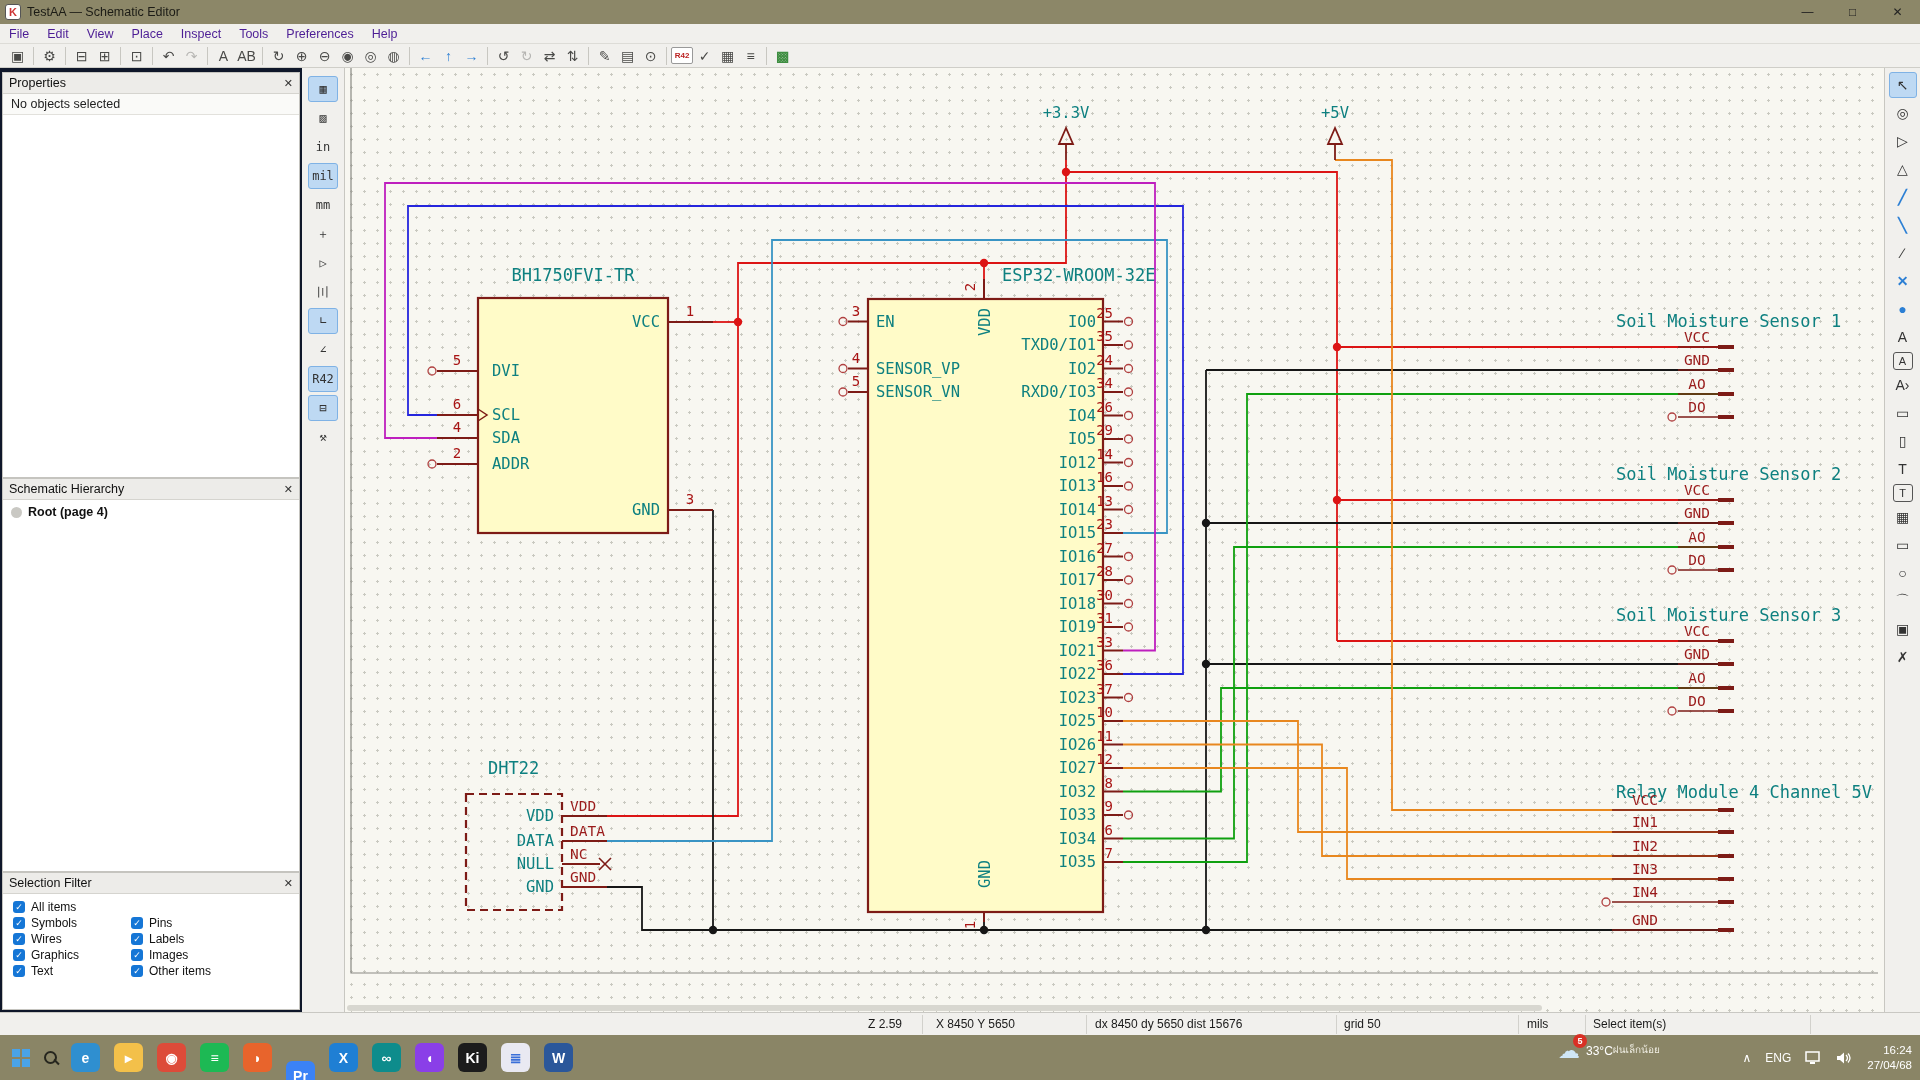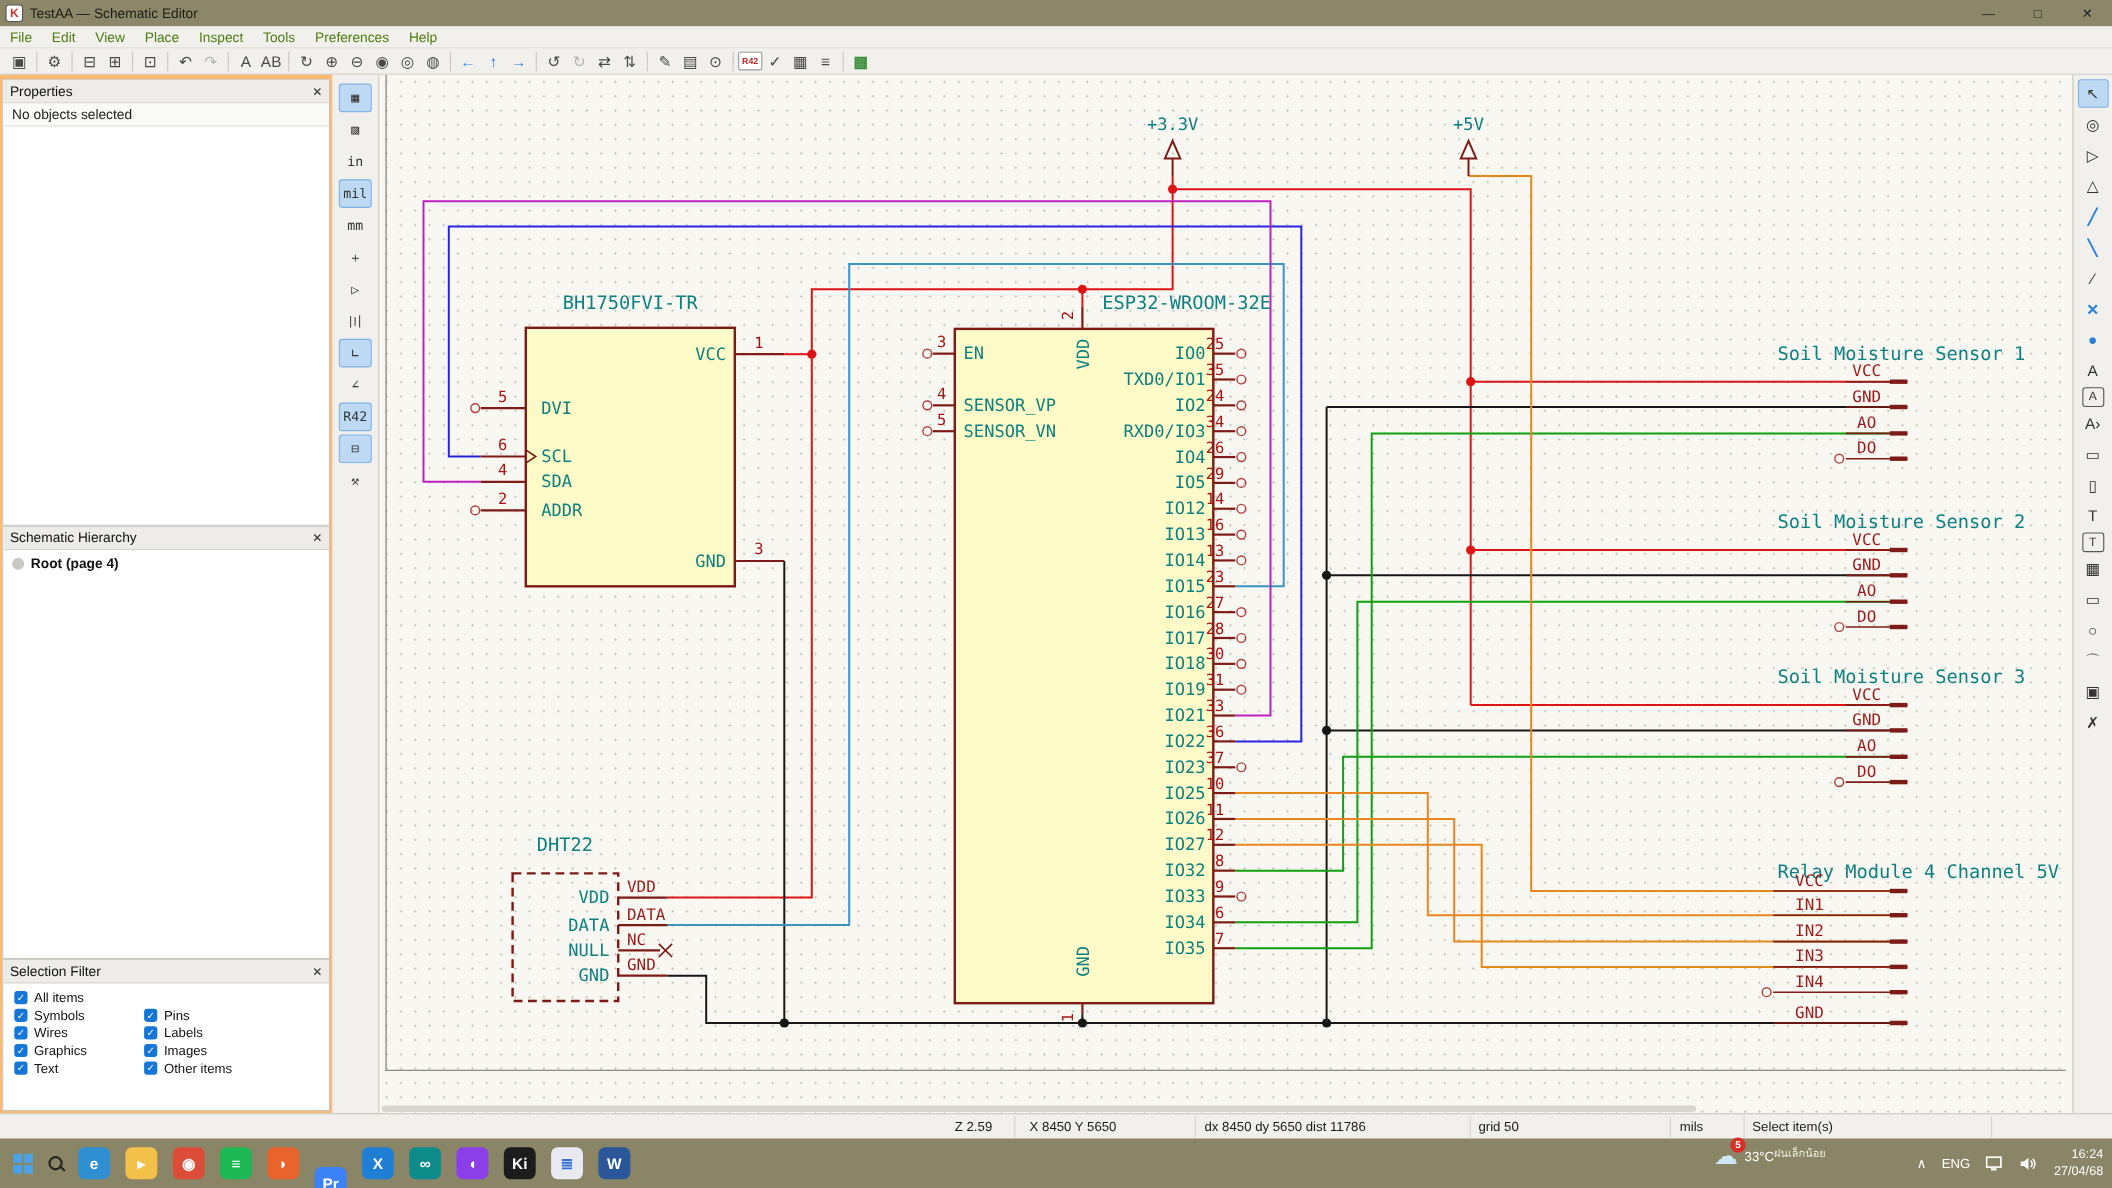--- a/index.html
+++ b/index.html
@@ -6,36 +6,36 @@
   html,body{width:1920px;height:1080px;overflow:hidden;font-family:"Liberation Sans",sans-serif;}
   #app{position:relative;width:1920px;height:1080px;background:#ECEBE7;}
 
   
   .titlebar{position:absolute;top:0;left:0;width:1920px;height:24px;background:#8C8768;display:flex;align-items:center;color:#1B1B15;font-size:12.5px;}
   .appicon{width:16px;height:16px;margin:0 6px 0 5px;background:#fff;border-radius:3px;color:#C33;font-weight:bold;font-size:11px;display:flex;align-items:center;justify-content:center;border:1px solid #555;}
   .winbtns{margin-left:auto;display:flex;height:100%;}
   .winbtn{width:45px;height:100%;display:flex;align-items:center;justify-content:center;font-size:12px;color:#222;}
 
   
-  .menubar{position:absolute;top:24px;left:0;width:1920px;height:20px;background:#F1F0ED;border-bottom:1px solid #DDDCD7;display:flex;align-items:center;font-size:12.5px;color:#4d7c0f;}
+  .menubar{position:absolute;top:24px;left:0;width:1920px;height:20px;background:#F1F0ED;border-bottom:1px solid #DDDCD7;display:flex;align-items:center;font-size:12.5px;color:#4c1d95;}
   .menuitem{padding:0 9px;height:100%;display:flex;align-items:center;}
 
   
   .toolbar{position:absolute;top:44px;left:0;width:1920px;height:24px;background:#F1F0ED;border-bottom:1px solid #CFCEC8;display:flex;align-items:center;padding-left:6px;}
   .tbtn{width:23px;height:21px;display:flex;align-items:center;justify-content:center;font-size:14px;color:#4a4a48;border-radius:2px;}
   .tbtn.blue{color:#2C7FD4;font-weight:bold;}
   .tbtn.green{color:#3E8E41;font-weight:bold;}
   .tbtn.dim{opacity:.35;}
   .tbtn.txt{font-size:8px;font-weight:bold;color:#B22;border:1px solid #999;background:#fff;width:22px;height:17px;}
   .tsep{width:1px;height:18px;background:#C8C7C1;margin:0 4px;}
 
   
   .main{position:absolute;top:68px;left:0;width:1920px;height:944px;}
 
-  .dock{position:absolute;left:0;top:0;width:357px;height:944px;background:#fdba74;border-right:1px solid #C8C7C1;}
+  .dock{position:absolute;left:0;top:0;width:357px;height:944px;background:#0f172a;border-right:1px solid #C8C7C1;}
   .panel{position:absolute;left:2px;width:298px;background:#FFFFFF;border:1px solid #C5C4BF;}
   .panel-h{height:21px;background:#EDECE9;border-bottom:1px solid #D5D4CF;display:flex;align-items:center;padding:0 6px;font-size:12.5px;color:#111;}
   .panel-x{margin-left:auto;font-size:11px;color:#333;}
   .prop-empty{height:21px;background:#FAFAF8;border-bottom:1px solid #E2E1DC;display:flex;align-items:center;padding:0 8px;font-size:12.5px;color:#222;}
   .hier-root{display:flex;align-items:center;gap:6px;padding:5px 8px;font-size:12.5px;font-weight:bold;color:#111;}
   .hier-dot{width:11px;height:11px;border-radius:50%;background:#C9C8C3;}
   .filter-body{padding:5px 10px;font-size:12px;color:#111;}
   .fitem{display:flex;align-items:center;gap:6px;height:16px;}
   .fgrid{display:grid;grid-template-columns:118px 150px;}
   .cb{width:12px;height:12px;border-radius:3px;background:#1576D6;color:#fff;font-size:9px;display:flex;align-items:center;justify-content:center;flex:0 0 auto;}
@@ -518,21 +518,21 @@
         <div class="rtbtn">▣</div>
         <div class="rtbtn">✗</div>
       </div>
   </div>
 
   <div class="statusbar">
     <span class="sfield" style="left:868px;">Z 2.59</span>
     <span class="ssep" style="left:922px;"></span>
     <span class="sfield" style="left:936px;text-align:right;">X 8450  Y 5650</span>
     <span class="ssep" style="left:1086px;"></span>
-    <span class="sfield" style="left:1095px;">dx 8450  dy 5650  dist 11786</span>
+    <span class="sfield" style="left:1095px;">dx 8450  dy 5650  dist 15676</span>
     <span class="ssep" style="left:1336px;"></span>
     <span class="sfield" style="left:1344px;">grid 50</span>
     <span class="ssep" style="left:1518px;"></span>
     <span class="sfield" style="left:1527px;">mils</span>
     <span class="ssep" style="left:1585px;"></span>
     <span class="sfield" style="left:1593px;">Select item(s)</span>
     <span class="ssep" style="left:1810px;"></span>
   </div>
 
   <div class="taskbar">

